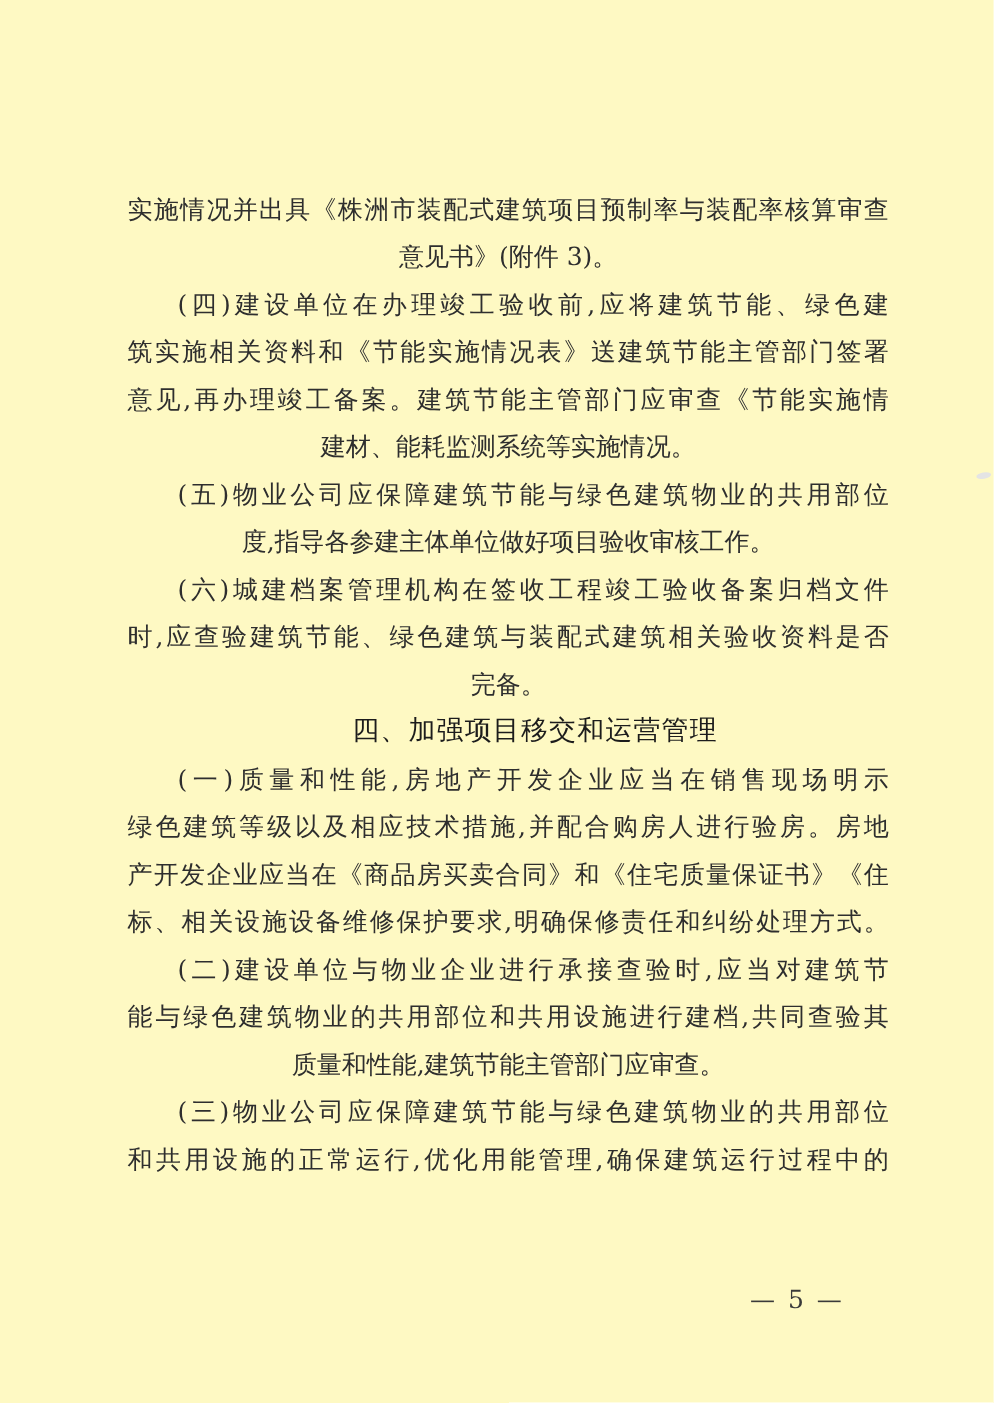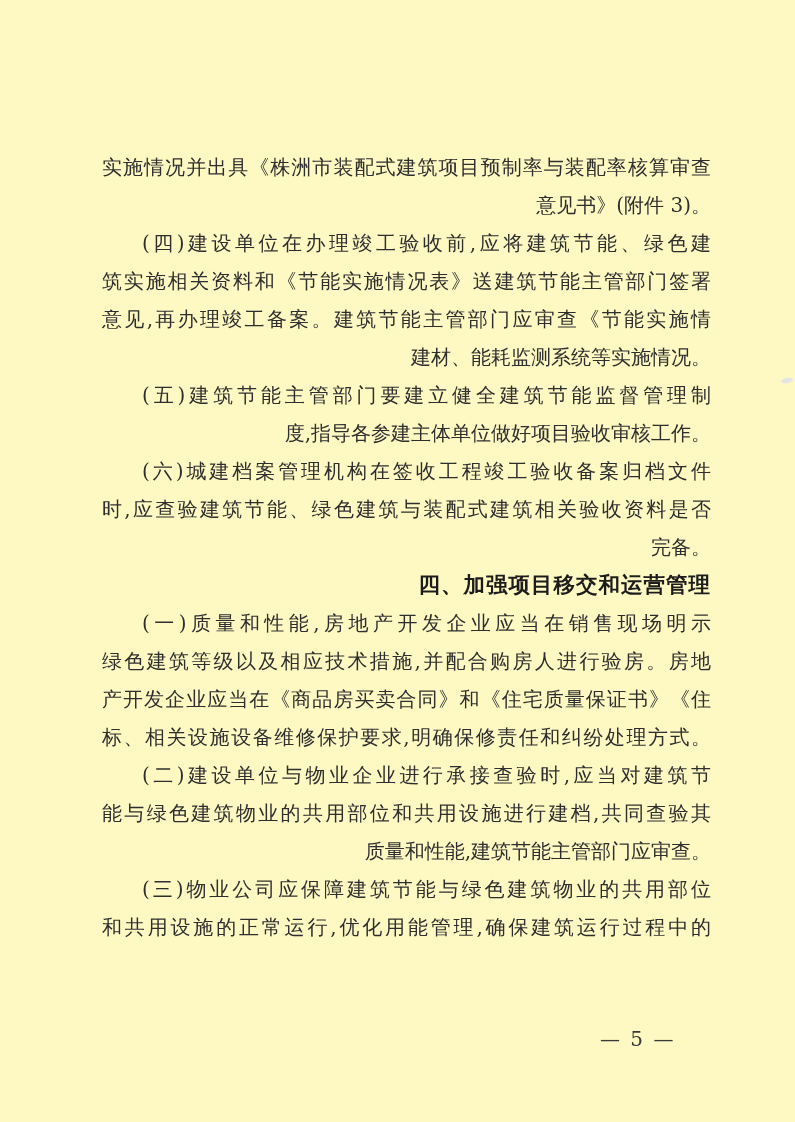--- a/index.html
+++ b/index.html
@@ -20,35 +20,35 @@
     left: 102px;
     top: 148px;
     width: 609px;
     font-size: 20px;
     line-height: 38px;
     color: #2e2e2e;
   }
   .ln {
     height: 38px;
     white-space: nowrap;
-    text-align: right;
+    text-align: center;
   }
   
   .just {
     white-space: normal;
     text-align: justify;
     text-align-last: justify;
     text-justify: inter-character;
   }
   .indent {
     text-indent: 2em;
   }
   .heading {
     font-family: "DejaVu Sans", "Liberation Sans", sans-serif;
-    font-weight: 700;
+    font-weight: 400;
     font-size: 21.5px;
     color: #1c1c1c;
     letter-spacing: 1px;
   }
   .footer {
     position: absolute;
     top: 1026px;
     left: 600px;
     width: 80px;
     font-size: 20px;
@@ -74,21 +74,21 @@
 
 <div class="page">
 
   <div class="content">
     <div class="ln just">实施情况并出具《株洲市装配式建筑项目预制率与装配率核算审查</div>
     <div class="ln">意见书》(附件 3)。</div>
     <div class="ln just indent">(四)建设单位在办理竣工验收前,应将建筑节能、绿色建</div>
     <div class="ln just">筑实施相关资料和《节能实施情况表》送建筑节能主管部门签署</div>
     <div class="ln just">意见,再办理竣工备案。建筑节能主管部门应审查《节能实施情</div>
     <div class="ln">建材、能耗监测系统等实施情况。</div>
-    <div class="ln just indent">(五)建筑节能主管部门要建立健全建筑节能监督管理制</div>
+    <div class="ln just indent">(五)物业公司应保障建筑节能与绿色建筑物业的共用部位</div>
     <div class="ln">度,指导各参建主体单位做好项目验收审核工作。</div>
     <div class="ln just indent">(六)城建档案管理机构在签收工程竣工验收备案归档文件</div>
     <div class="ln just">时,应查验建筑节能、绿色建筑与装配式建筑相关验收资料是否</div>
     <div class="ln">完备。</div>
     <div class="ln heading indent">四、加强项目移交和运营管理</div>
     <div class="ln just indent">(一)质量和性能,房地产开发企业应当在销售现场明示</div>
     <div class="ln just">绿色建筑等级以及相应技术措施,并配合购房人进行验房。房地</div>
     <div class="ln just">产开发企业应当在《商品房买卖合同》和《住宅质量保证书》《住</div>
     <div class="ln just">标、相关设施设备维修保护要求,明确保修责任和纠纷处理方式。</div>
     <div class="ln just indent">(二)建设单位与物业企业进行承接查验时,应当对建筑节</div>

